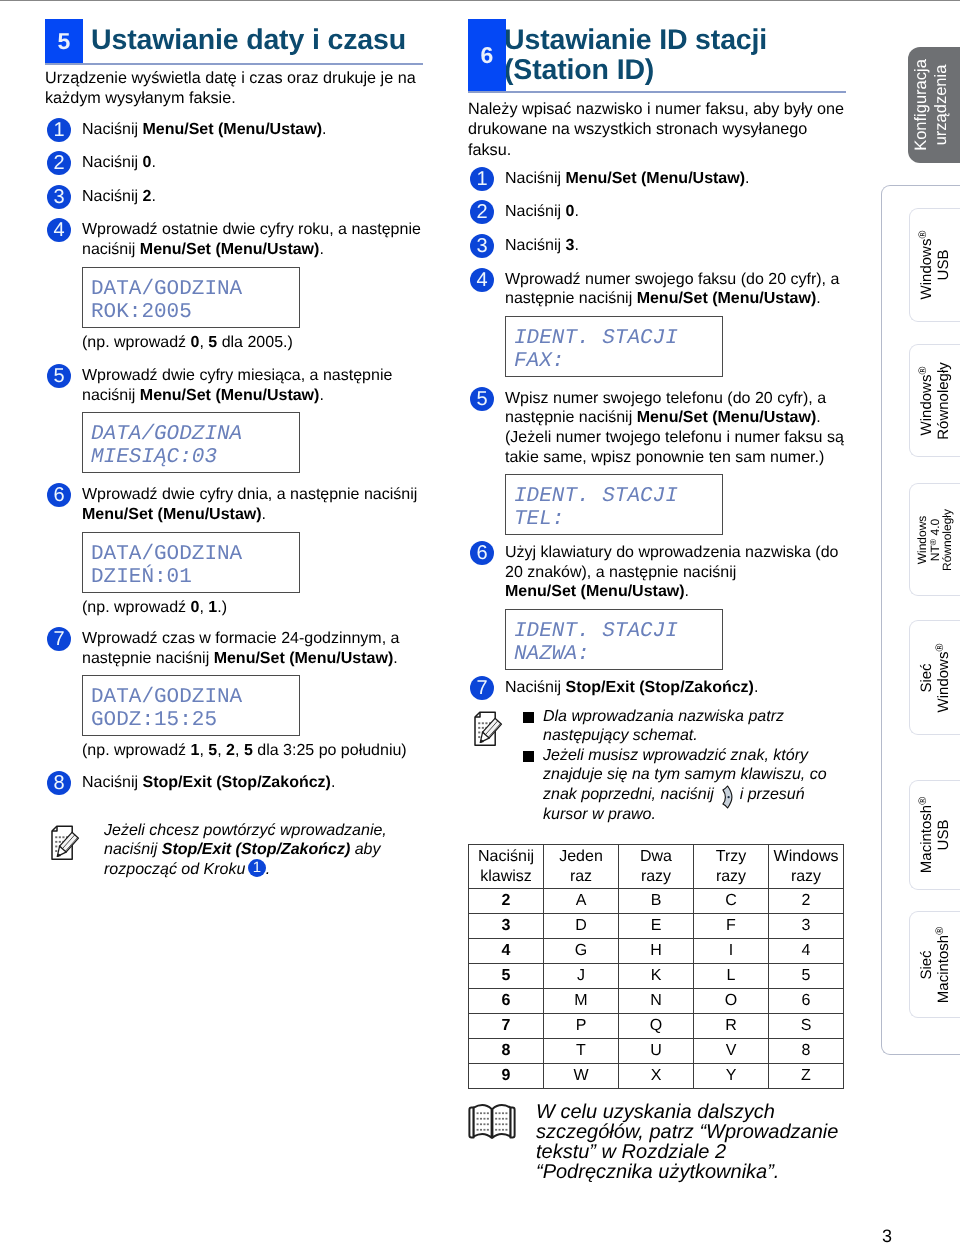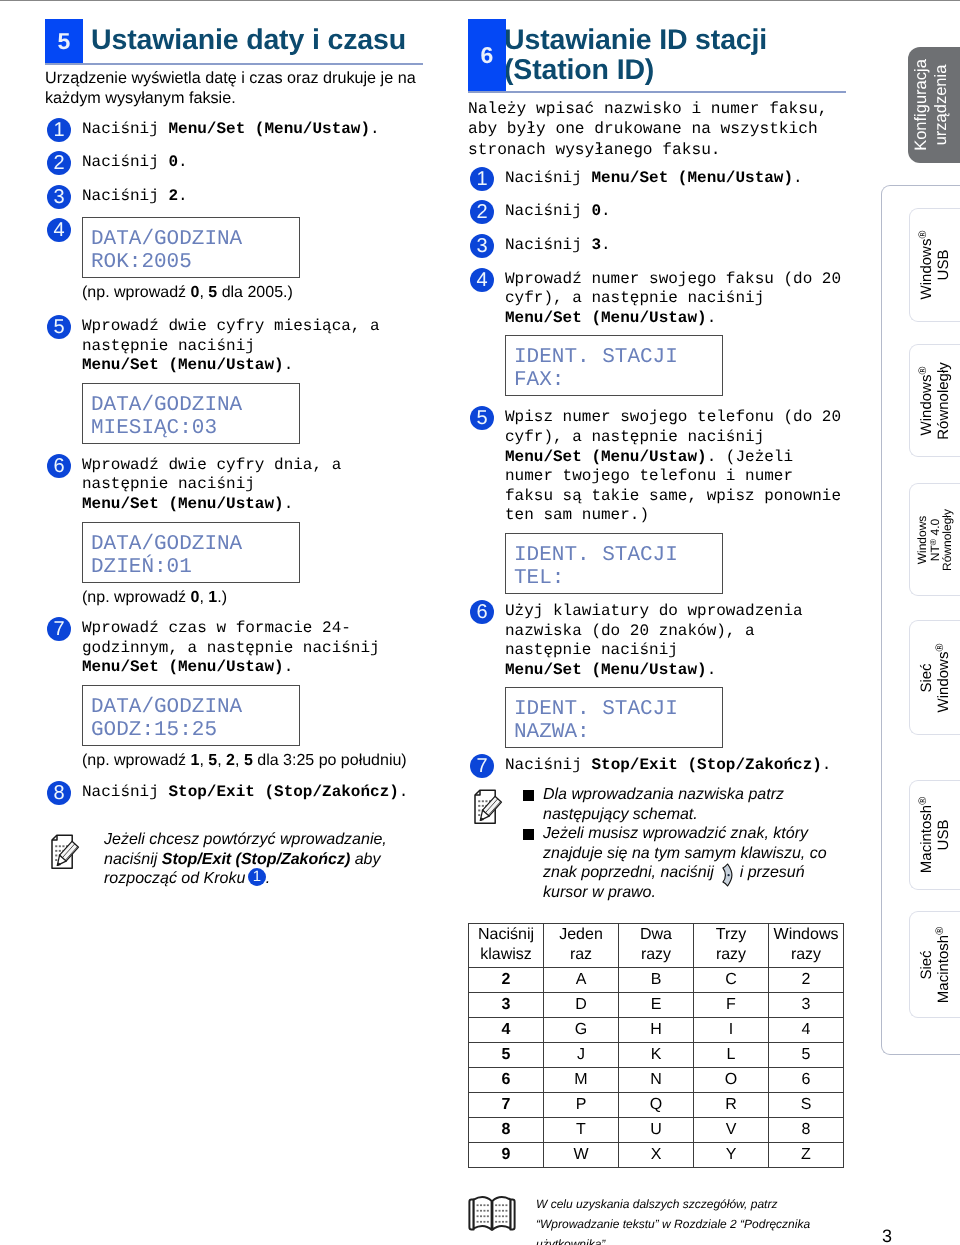--- a/index.html
+++ b/index.html
@@ -22,31 +22,31 @@
          font-weight:bold;font-size:23px;text-align:center;}
   .badge span{display:block;}
   .head-title{font-weight:bold;font-size:28.5px;letter-spacing:-0.15px;line-height:30px;
               color:#0c4a6e;padding-left:46px;}
   .head-title .tl{display:block;}
   .head-rule{height:2px;background:#8c9ecb;}
 
   
   .intro{font-size:16.2px;line-height:20.3px;margin-top:3px;}
   .col-left .steps{margin-top:-3px;}
-  .col-right .intro{margin-top:6px;font-family:Liberation Mono, monospace;}
+  .col-right .intro{margin-top:6px;}
   .col-right .steps{margin-top:-5px;}
-  .lcd:last-child{margin-bottom:-2px;}
+  .lcd:last-child{margin-bottom:-2px;font-style:italic;}
   .col-right .step:nth-of-type(6),.col-right .step:nth-of-type(7){margin-top:7px;}
   .col-left .step:nth-of-type(7),.col-left .step:nth-of-type(8){margin-top:9px;}
   .steps{position:relative;}
   .step{position:relative;padding-left:37px;margin-top:11px;}
   .step-num{position:absolute;left:2px;top:1px;width:24px;height:24px;border-radius:50%;
             background:#0b45d8;color:#eef6fd;font-size:20px;font-weight:normal;
             text-align:center;line-height:24px;letter-spacing:-0.3px;}
-  .step-body{font-size:16px;line-height:19.6px;padding-top:3px;font-family:Liberation Mono, monospace;}
+  .step-body{font-size:16px;line-height:19.6px;padding-top:3px;}
   b{font-weight:bold;white-space:nowrap;}
 
   
   .lcd{border:1px solid #4b4b4b;margin:7px 0 0 0;padding:10px 0 3px 8px;
        font-family:"Liberation Mono",monospace;font-size:21px;
        color:#6a80bb;width:208px;}
   .lcd-line{height:23px;line-height:23px;white-space:pre;}
   .hint{font-size:16px;line-height:19.6px;margin-top:5px;}
 
   
@@ -62,22 +62,22 @@
   
   table.kbd{border-collapse:collapse;margin-top:20px;width:376px;
             font-size:16px;table-layout:fixed;}
   table.kbd td{border:1px solid #3c3c3c;text-align:center;
                line-height:20px;padding:2px 0 2px;height:21px;box-sizing:border-box;}
   table.kbd .hdr td{padding:1px 0 1px;height:44px;line-height:20px;}
   table.kbd .kcol{font-weight:bold;}
   table.kbd .hdr .kcol{font-weight:normal;}
 
   
-  .footnote{position:relative;padding-left:68px;margin-top:26px;font-style:italic;
-            font-size:12px;line-height:20px;}
+  .footnote{position:relative;padding-left:68px;margin-top:13px;font-style:italic;
+            font-size:20px;line-height:20px;}
   .footnote-icon{position:absolute;left:-1px;top:-2px;width:50px;height:43px;}
   .footnote-icon svg{width:50px;height:43px;display:block;}
 
   
   .sidebar{position:absolute;left:0;top:0;width:960px;height:1245px;}
   .tab-active{position:absolute;left:908px;top:47px;width:60px;height:116px;
               background:#6e7073;border-radius:12px 0 0 12px;color:#fff;}
   .tab-wrap{position:absolute;left:881px;top:185px;width:90px;height:870px;
             border:1px solid #b4bacb;border-right:none;
             border-radius:9px 0 0 9px;background:#fff;box-sizing:border-box;}
@@ -123,20 +123,21 @@
       <div class="step">
         <div class="step-num"><span>2</span></div>
         <div class="step-body">Naciśnij <b>0</b>.</div>
       </div>
       <div class="step">
         <div class="step-num"><span>3</span></div>
         <div class="step-body">Naciśnij <b>2</b>.</div>
       </div>
       <div class="step">
         <div class="step-num"><span>4</span></div>
+        <div class="step-body">Wprowadź ostatnie dwie cyfry roku, a następnie naciśnij <b>Menu/Set (Menu/Ustaw)</b>.</div>
         <div class="lcd">
           <div class="lcd-line">DATA/GODZINA</div>
           <div class="lcd-line">ROK:2005</div>
         </div>
         <div class="hint">(np. wprowadź <b>0</b>, <b>5</b> dla 2005.)</div>
       </div>
       <div class="step">
         <div class="step-num"><span>5</span></div>
         <div class="step-body">Wprowadź dwie cyfry miesiąca, a następnie naciśnij <b>Menu/Set (Menu/Ustaw)</b>.</div>
         <div class="lcd">

